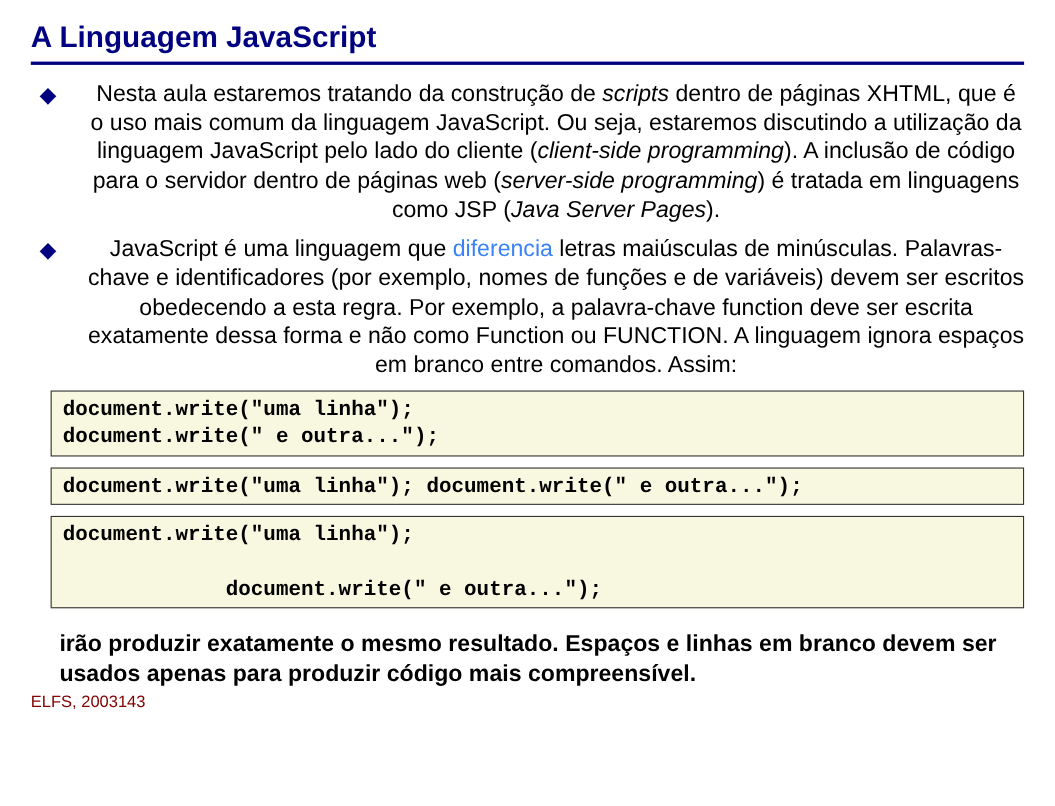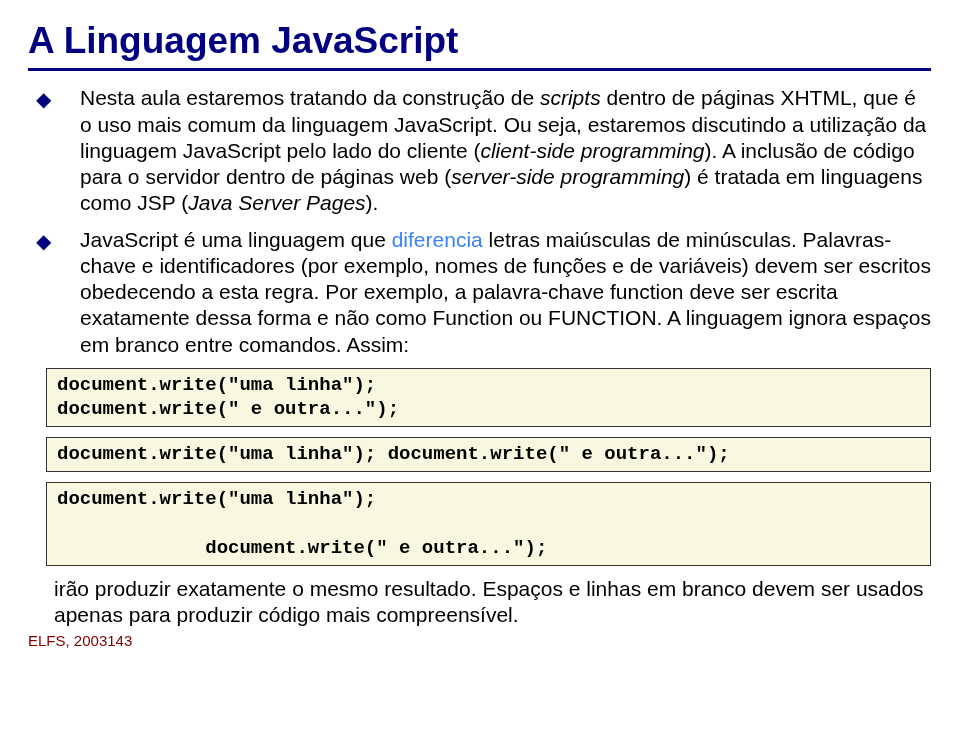--- a/index.html
+++ b/index.html
@@ -7,39 +7,40 @@
     padding: 18px 28px 12px 28px;
     font-family: Arial, Helvetica, sans-serif;
     background: #ffffff;
     color: #000000;
     width: 959px;
     box-sizing: border-box;
     font-size: 21px;
     line-height: 1.25;
   }
   .title {
-    font-size: 37px;
+    font-size: 27px;
     font-weight: bold;
     color: #000080;
     margin-bottom: 4px;
   }
   .rule {
     border: none;
     border-top: 3px solid #000080;
     margin: 0 0 14px 0;
   }
   .bullets {
     list-style: none;
     padding: 0;
     margin: 0 0 0 26px;
   }
   .bullets > li {
     position: relative;
     padding-left: 26px;
     margin-bottom: 10px;
+    text-align: center;
   }
   .bullets > li::before {
     content: "◆";
     position: absolute;
     left: -18px;
     top: 2px;
     color: #000080;
     font-size: 20px;
   }
   .emph { font-style: italic; }
@@ -49,21 +50,22 @@
     border: 1px solid #333333;
     padding: 4px 10px;
     margin: 8px 0 10px 18px;
     font-family: "Courier New", monospace;
     font-weight: bold;
     font-size: 19px;
     white-space: pre;
     line-height: 1.3;
   }
   .after-code {
-    margin: 10px 0 0 26px;
+    margin: 20px 0 0 26px;
+    font-weight: bold;
   }
   .footer {
     display: flex;
     justify-content: flex-start;
     font-size: 15px;
     color: #800000;
     margin-top: 4px;
   }
 </style>
 </head>

